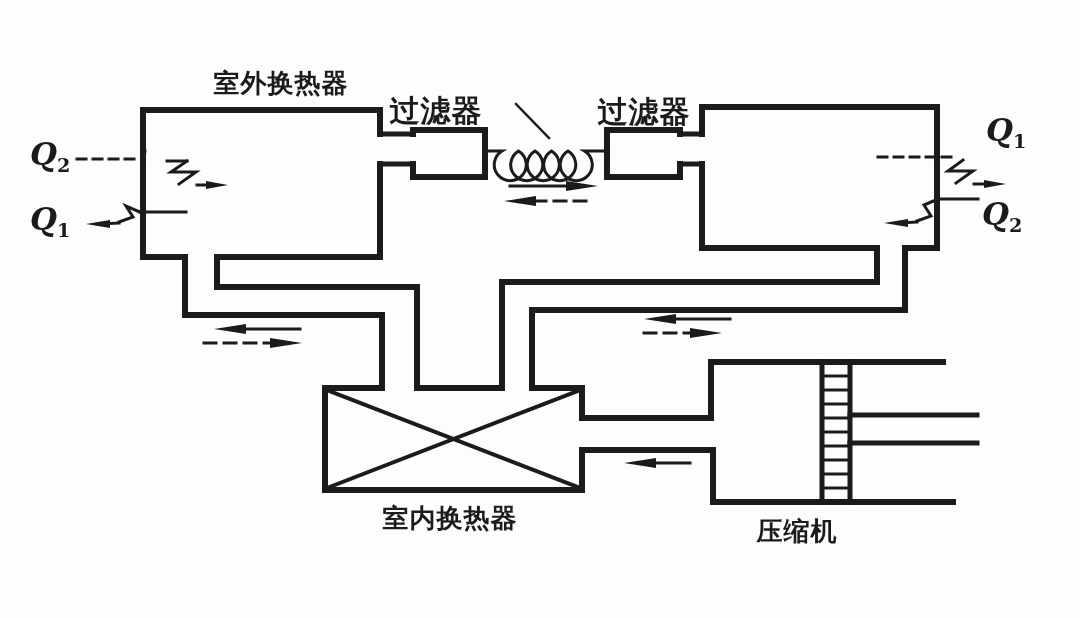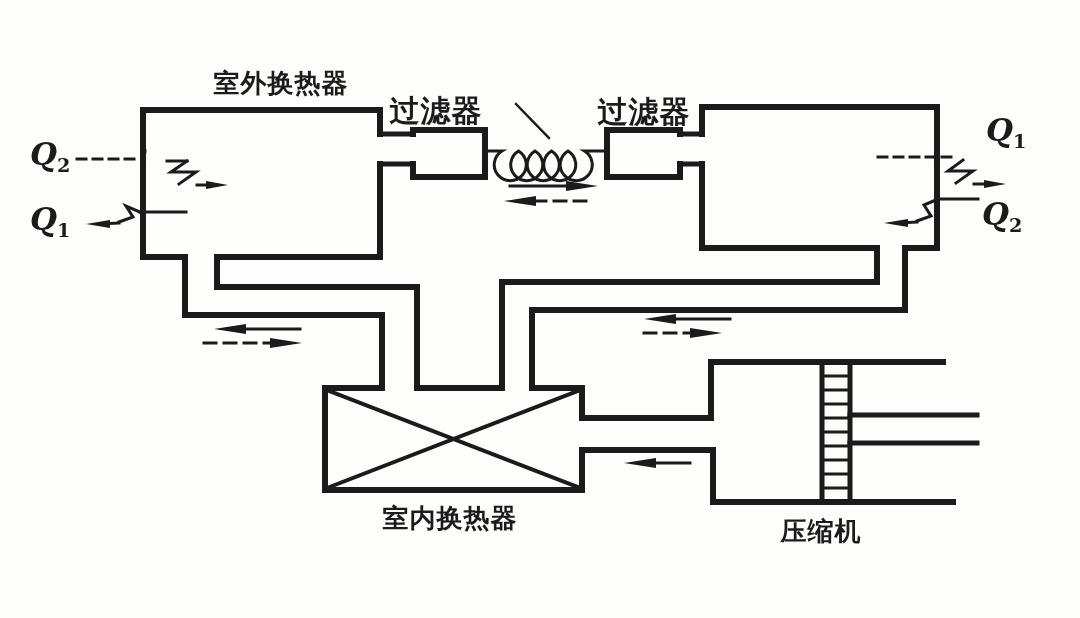--- a/index.html
+++ b/index.html
@@ -188,21 +188,21 @@
   <div class="lbl" style="left:168px;top:70px;width:226px">室外换热器</div>
 
   <div class="lbl small" style="left:380px;top:95px;width:112px">过滤器</div>
 
 
   <div class="lbl small" style="left:588px;top:96px;width:112px">过滤器</div>
 
 
   <div class="lbl" style="left:335px;top:505px;width:230px">室内换热器</div>
 
-  <div class="lbl" style="left:750px;top:518px;width:142px">压缩机</div>
+  <div class="lbl" style="left:726px;top:518px;width:142px">压缩机</div>
 
   <div class="qlbl" style="left:30px;top:136px">
     <span>Q</span><sub>2</sub>
   </div>
   <div class="qlbl" style="left:30px;top:201px">
     <span>Q</span><sub>1</sub>
   </div>
   <div class="qlbl" style="left:986px;top:112px">
     <span>Q</span><sub>1</sub>
   </div>

